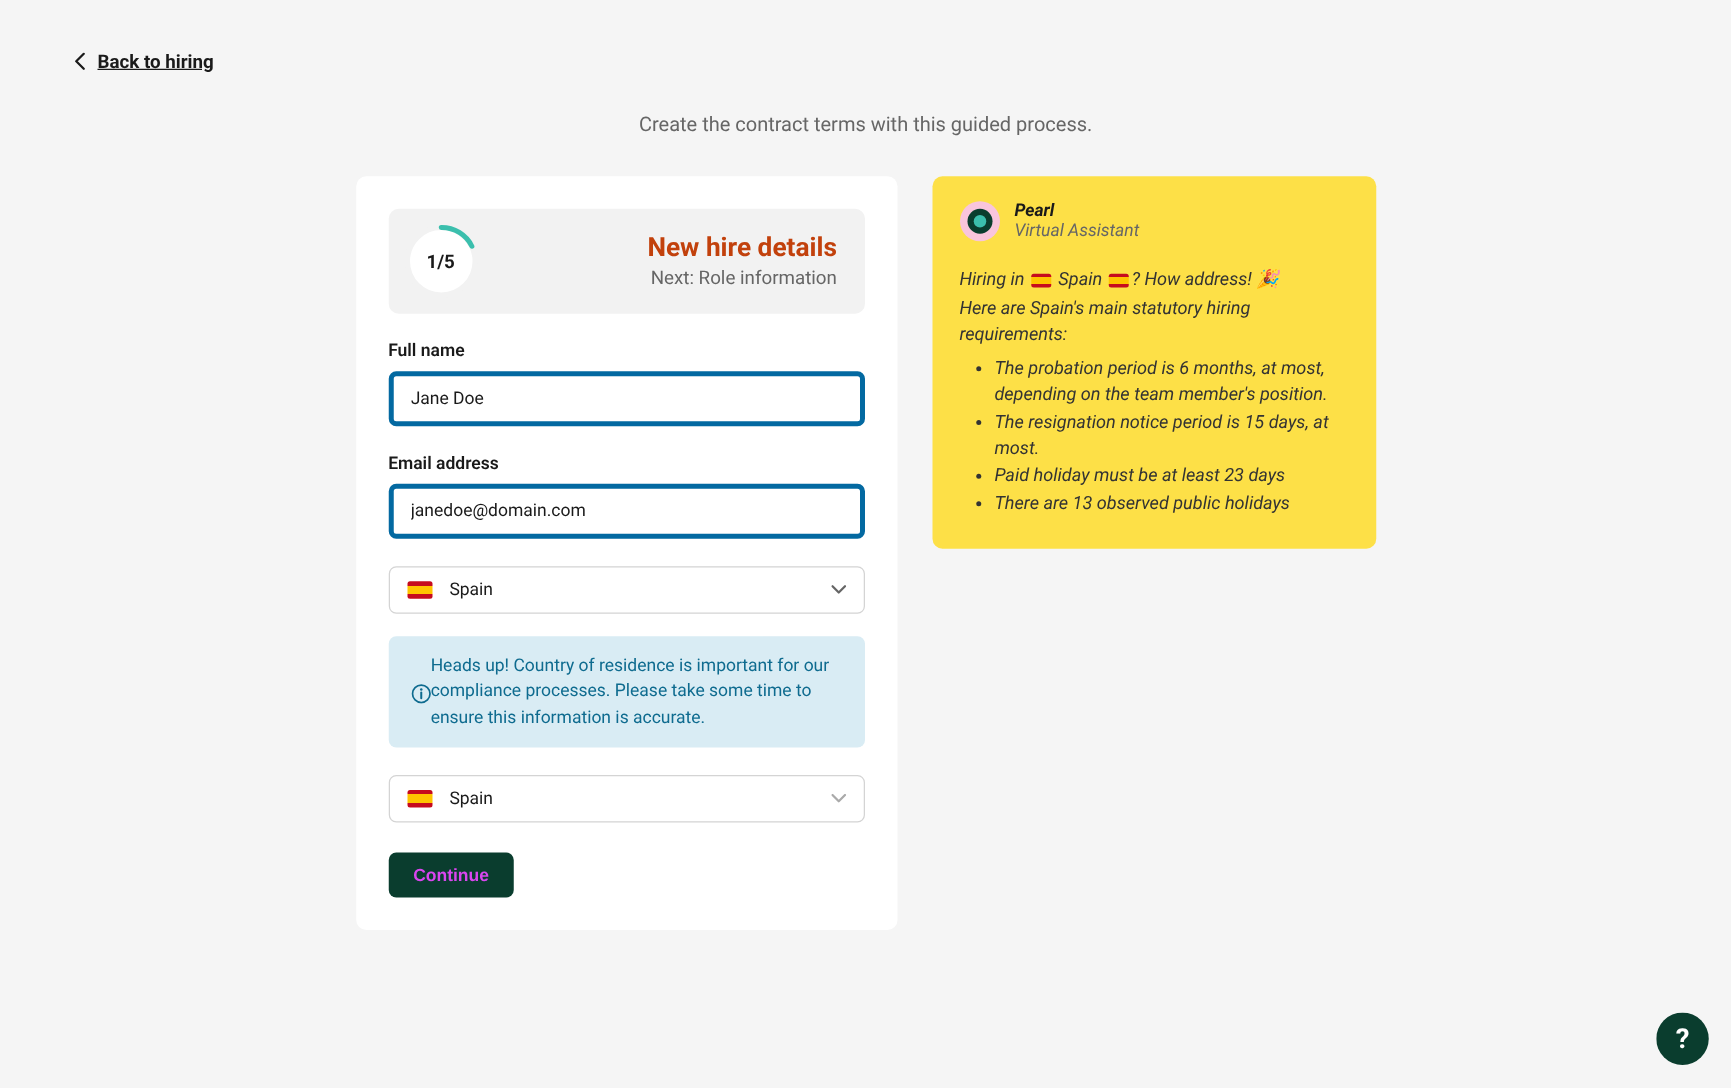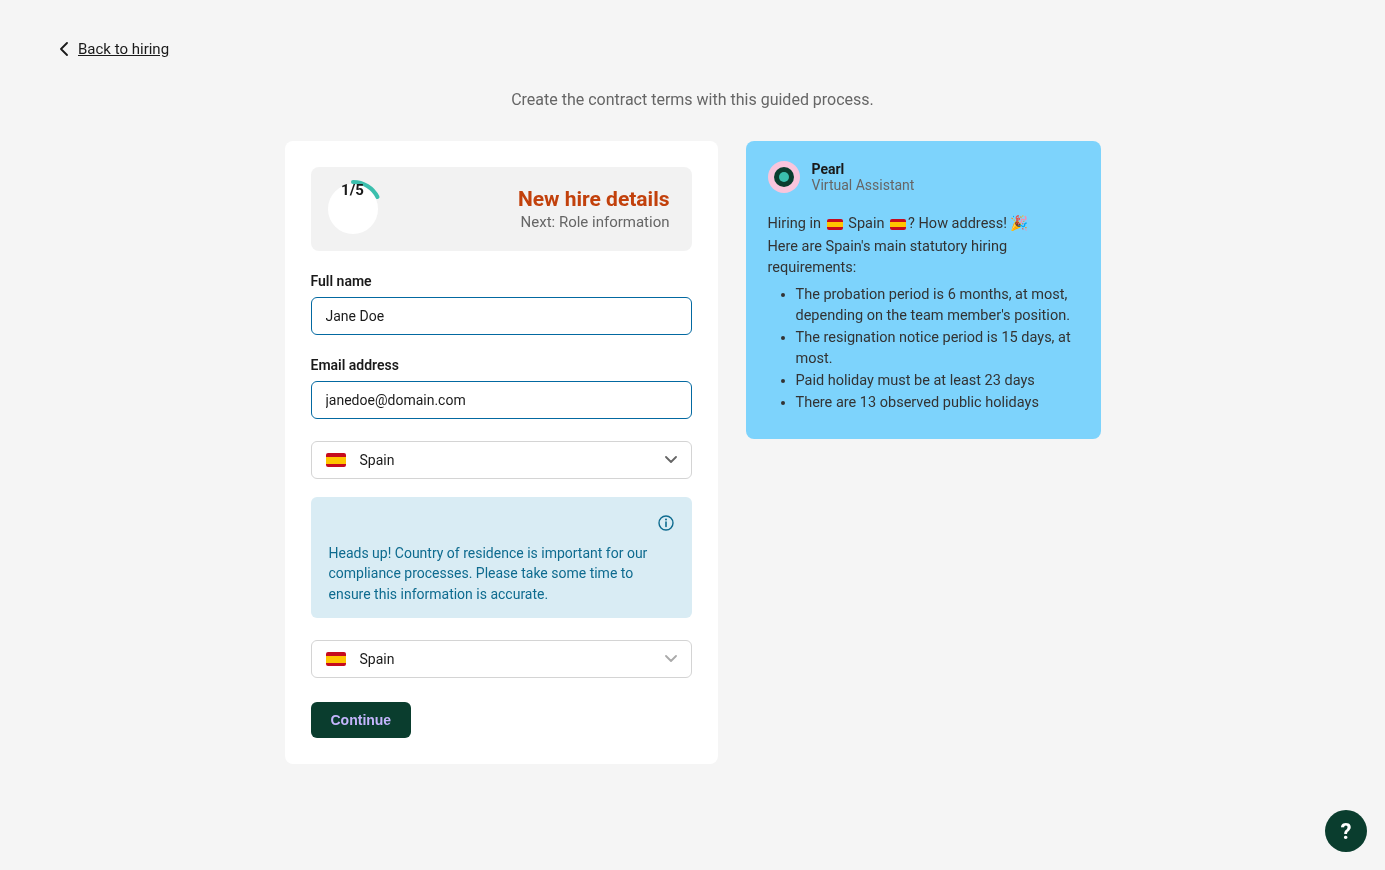--- a/index.html
+++ b/index.html
@@ -20,20 +20,21 @@
       align-items: center;
       gap: 10px;
       padding: 40px 0 0 60px;
       color: #1a1a1a;
       text-decoration: none;
       font-size: 15px;
       cursor: pointer;
     }
     .back-link .text {
       text-decoration: underline;
+      font-weight: bold;
     }
     .chevron-left {
       width: 8px;
       height: 14px;
     }
     .page-header {
       text-align: center;
       margin-top: 30px;
     }
     .page-title {
@@ -68,21 +69,21 @@
       align-items: center;
       gap: 16px;
     }
     .step-indicator {
       position: relative;
       width: 56px;
       height: 56px;
       background: #fff;
       border-radius: 50%;
       display: flex;
-      align-items: flex-start;
+      align-items: center;
       justify-content: center;
       flex-shrink: 0;
     }
     .step-indicator-ring {
       position: absolute;
       top: -2px;
       left: -2px;
       width: 60px;
       height: 60px;
     }
@@ -112,21 +113,21 @@
     .form-label {
       display: block;
       font-size: 14px;
       font-weight: 600;
       color: #1a1a1a;
       margin-bottom: 8px;
     }
     .form-input {
       width: 100%;
       padding: 10px 14px;
-      border: 1px solid #0369a1;
+      border: 4px solid #0369a1;
       border-radius: 6px;
       font-size: 14px;
       color: #1a1a1a;
       background: #fff;
       font-family: inherit;
     }
     .form-select {
       width: 100%;
       padding: 10px 14px;
       border: 1px solid #d4d4d4;
@@ -170,52 +171,51 @@
       transform: translateY(-50%);
       width: 12px;
       height: 8px;
     }
     .info-box {
       background: #d9ecf4;
       border-radius: 6px;
       padding: 14px 18px;
       margin-top: 18px;
       display: flex;
-      gap: 12px;
-      align-items: flex-end;
-      flex-direction: column;
+      align-items: center;
     }
     .info-icon-wrapper {
       flex-shrink: 0;
       width: 16px;
       height: 16px;
       margin-top: 4px;
     }
     .info-text {
       font-size: 14px;
       color: #0e6b8f;
       line-height: 1.45;
     }
     .continue-button {
       background: #0a3d2e;
-      color: #c4b5fd;
+      color: #d946ef;
       border: none;
       border-radius: 6px;
       padding: 10px 20px;
       font-size: 14px;
       font-weight: 600;
       cursor: pointer;
       margin-top: 24px;
     }
     .assistant-card {
-      background: #7dd3fc;
+      background: #fde047;
       border-radius: 8px;
       width: 355px;
       padding: 20px 22px;
       align-self: flex-start;
+      font-style: italic;
     }
     .assistant-header {
       display: flex;
       align-items: flex-start;
       gap: 12px;
     }
     .assistant-avatar {
       width: 32px;
       height: 32px;
       border-radius: 50%;

